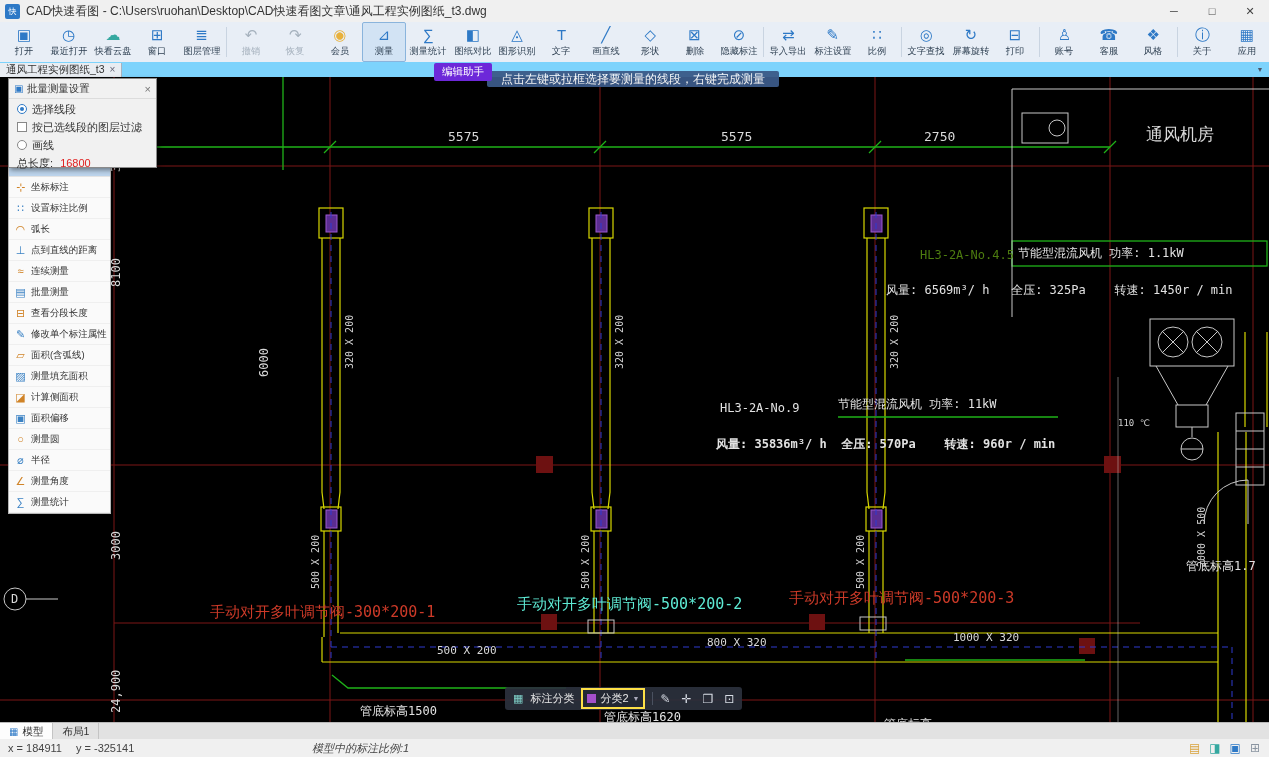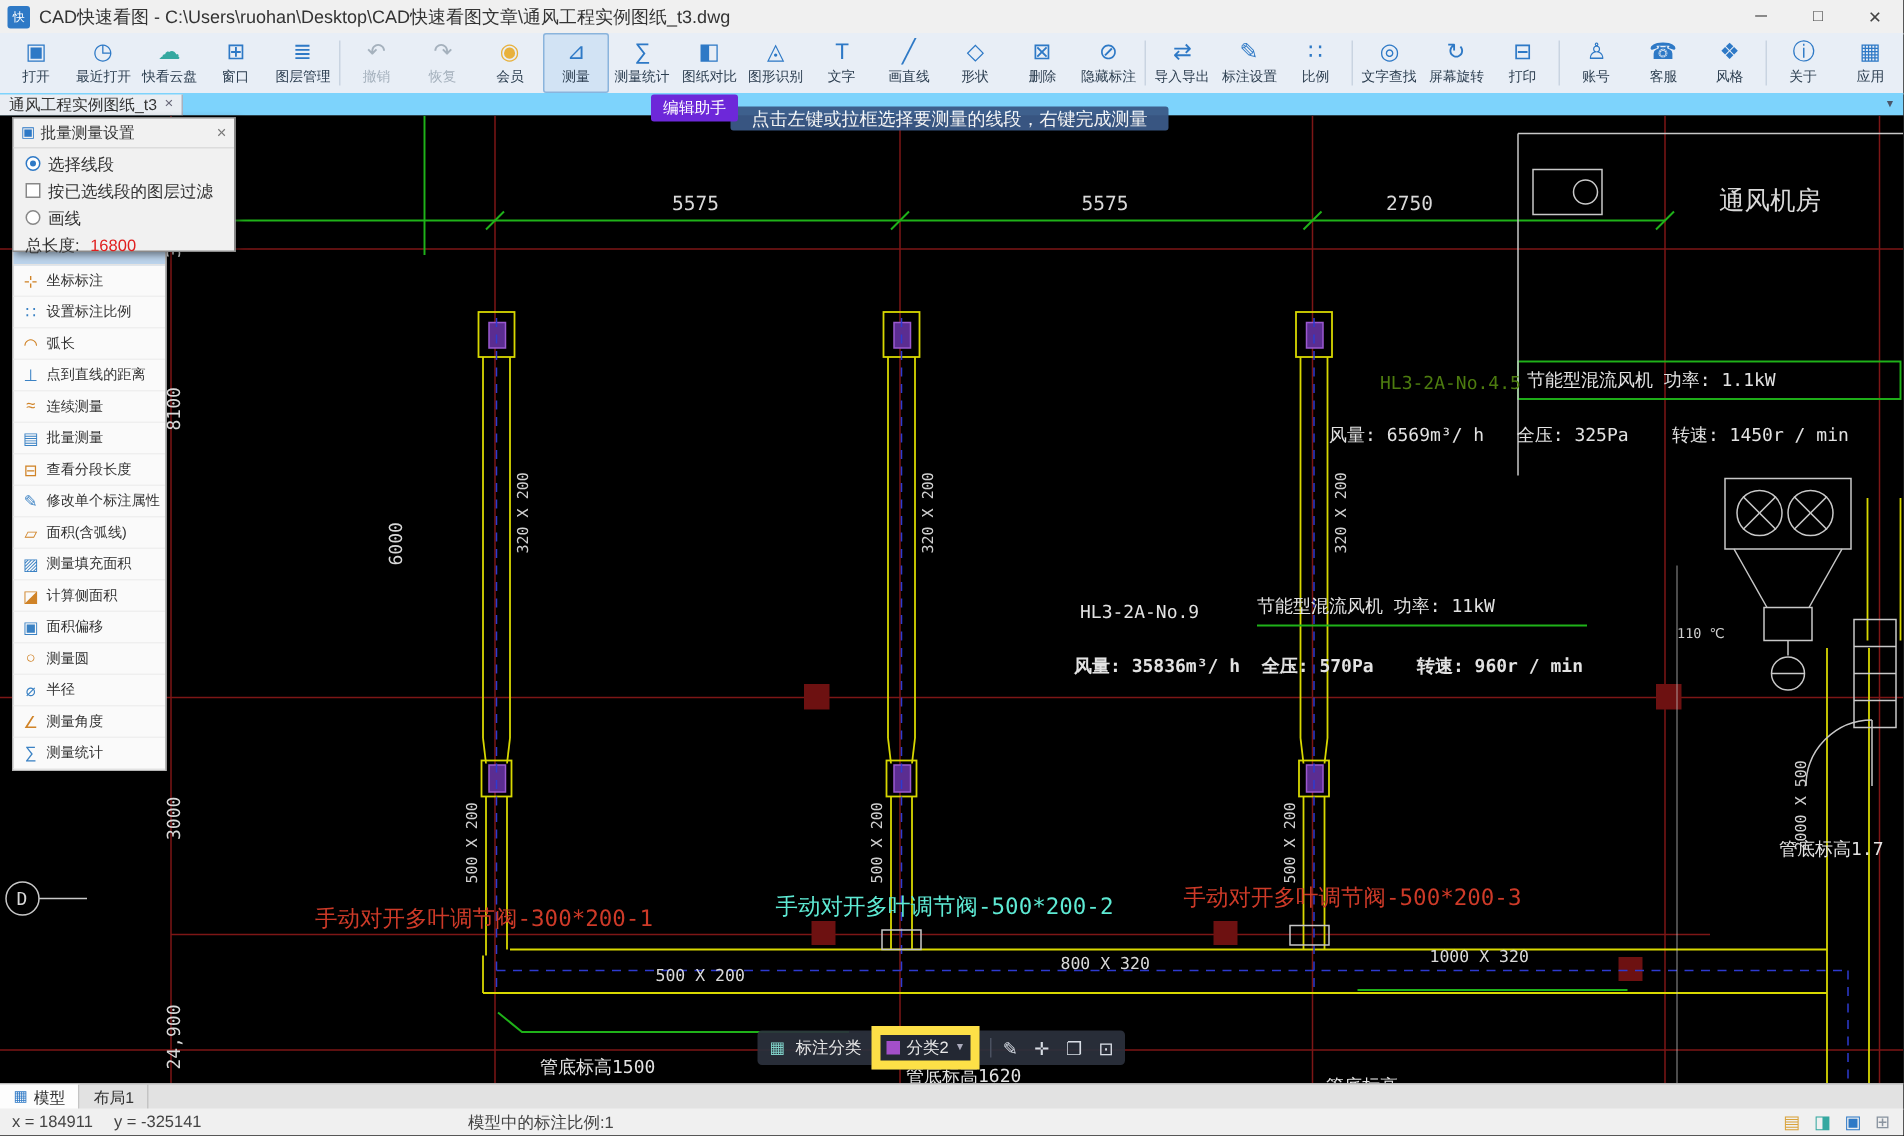--- a/index.html
+++ b/index.html
@@ -68,37 +68,37 @@
   .sb-label{transform:scale(.9);transform-origin:left center;}
   
   #assist-pill{position:absolute;left:434px;top:63px;height:18px;background:#6d28d9;color:#fff;
     font-size:10.5px;display:flex;align-items:center;padding:0 8px;border-radius:2px;z-index:30;cursor:pointer;}
   #hint-bar{position:absolute;left:487px;top:71px;height:16px;background:var(--hint-bg);opacity:.95;
     color:#fff;font-size:12px;display:flex;align-items:center;padding:0 14px;border-radius:2px;z-index:29;}
   
   #classify-bar{position:absolute;left:505px;top:687px;height:23px;background:rgba(43,49,61,.92);
     border-radius:3px;display:flex;align-items:center;gap:7px;padding:0 8px;z-index:30;color:#e8e8e8;font-size:11px;}
   #classify-bar .cb-grid{color:#7fd0c8;font-size:11px;}
-  #cb-dropdown{display:flex;align-items:center;gap:4px;background:#232833;border:6px solid #fde047;
+  #cb-dropdown{display:flex;align-items:center;gap:4px;background:#232833;border:2px solid #fde047;
     height:17px;padding:0 4px;cursor:pointer;}
   #cb-swatch{width:9px;height:9px;}
   #cb-caret{font-size:7px;color:#aab;}
   .cb-tool{color:#d8dde5;font-size:12px;cursor:pointer;}
   .cb-sep{width:1px;height:13px;background:#4a5160;}
   
   #layoutbar{position:absolute;top:722px;left:0;right:0;height:17px;background:#e2e2e2;
     border-top:1px solid #b9b9b9;display:flex;align-items:stretch;font-size:10.5px;color:#333;}
   .lt-tab{display:flex;align-items:center;gap:4px;padding:0 9px;border-right:1px solid #c4c4c4;cursor:pointer;}
   .lt-tab.active{background:#fdfdfd;}
   .lt-icon{color:var(--accent);font-size:10px;}
   
   #statusbar{position:absolute;top:739px;left:0;right:0;height:18px;background:#f0f0f0;
     display:flex;align-items:center;font-size:11px;color:#444;}
   #coords{margin-left:8px;display:flex;gap:14px;}
-  #scale-text{position:absolute;left:312px;}
+  #scale-text{position:absolute;left:312px;font-style:italic;}
   #status-icons{margin-left:auto;display:flex;gap:9px;padding-right:9px;}
   .st-icon{font-size:12px;cursor:pointer;}
 </style>
 </head>
 <body>
 
 <div id="app">
 
   <div id="titlebar">
     <span id="app-badge">快</span>

